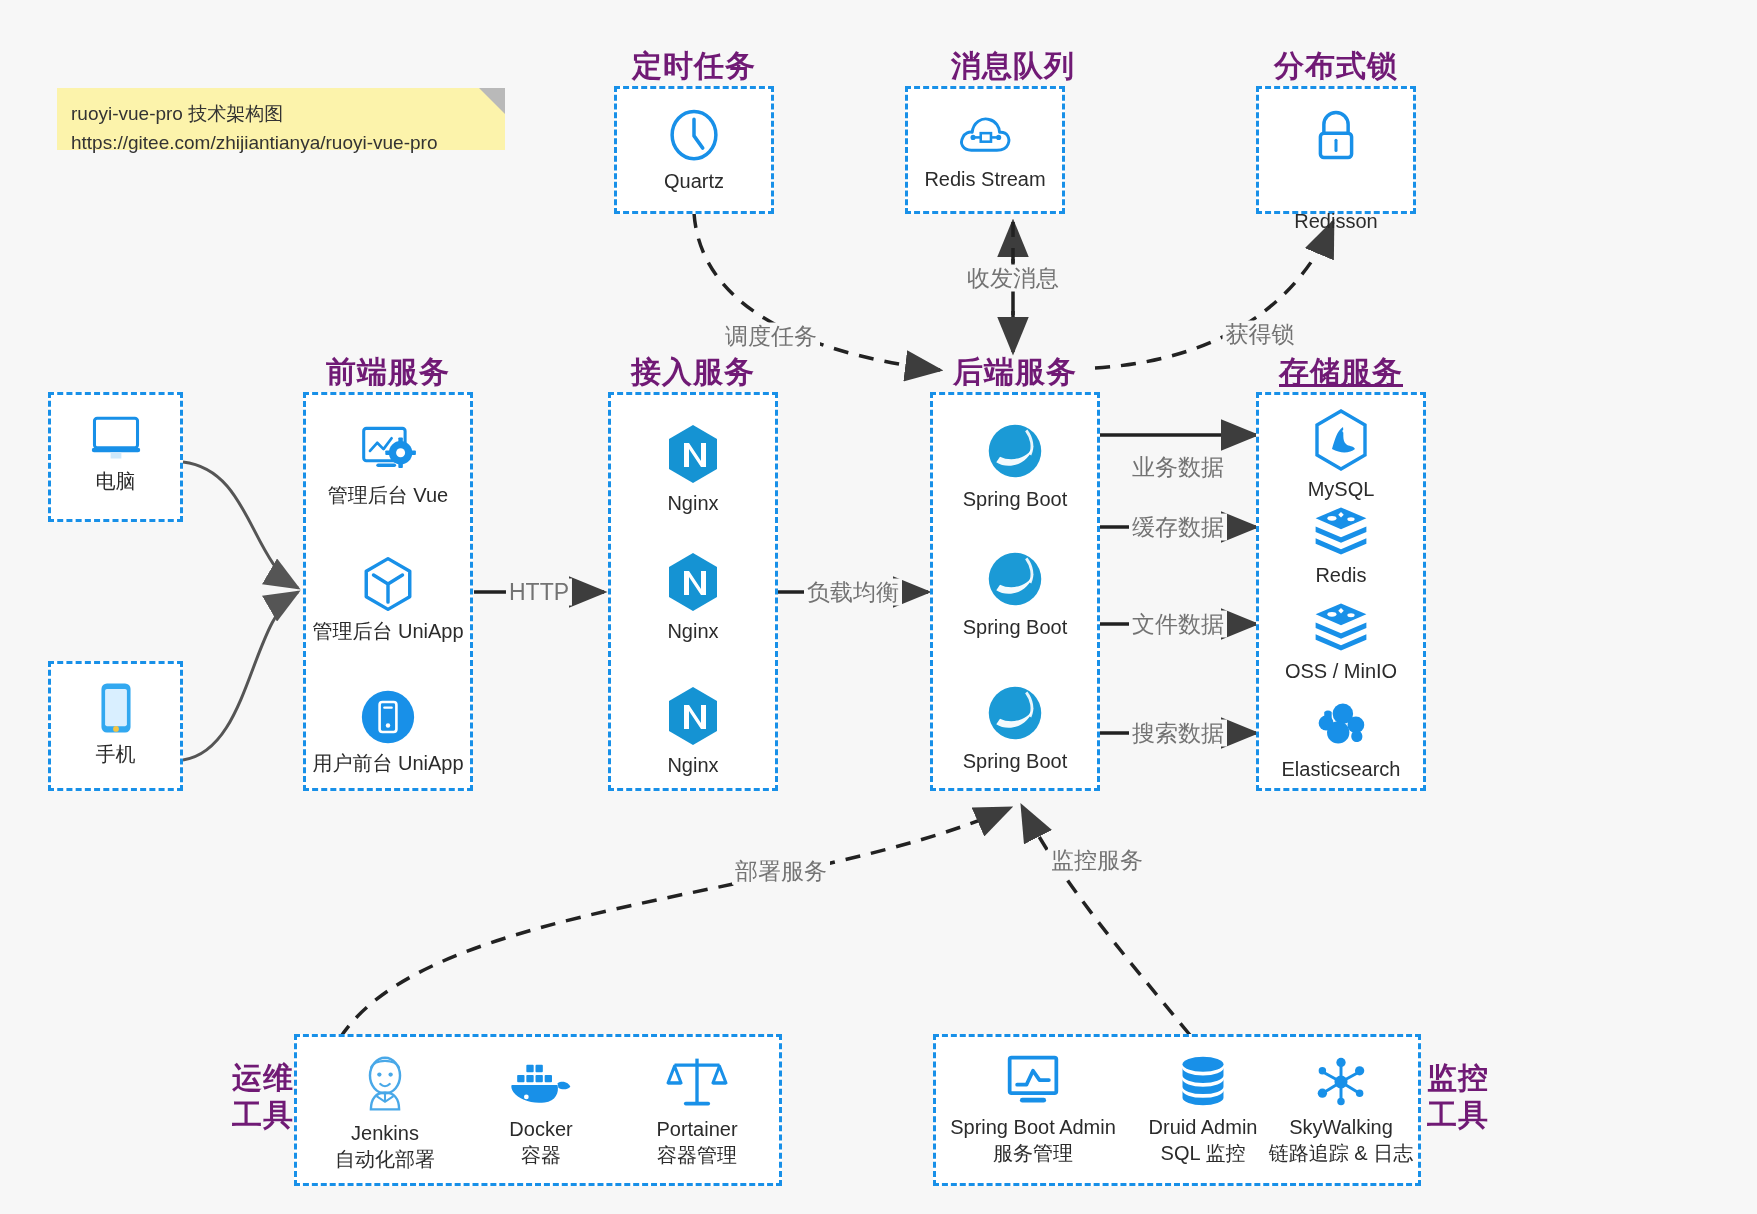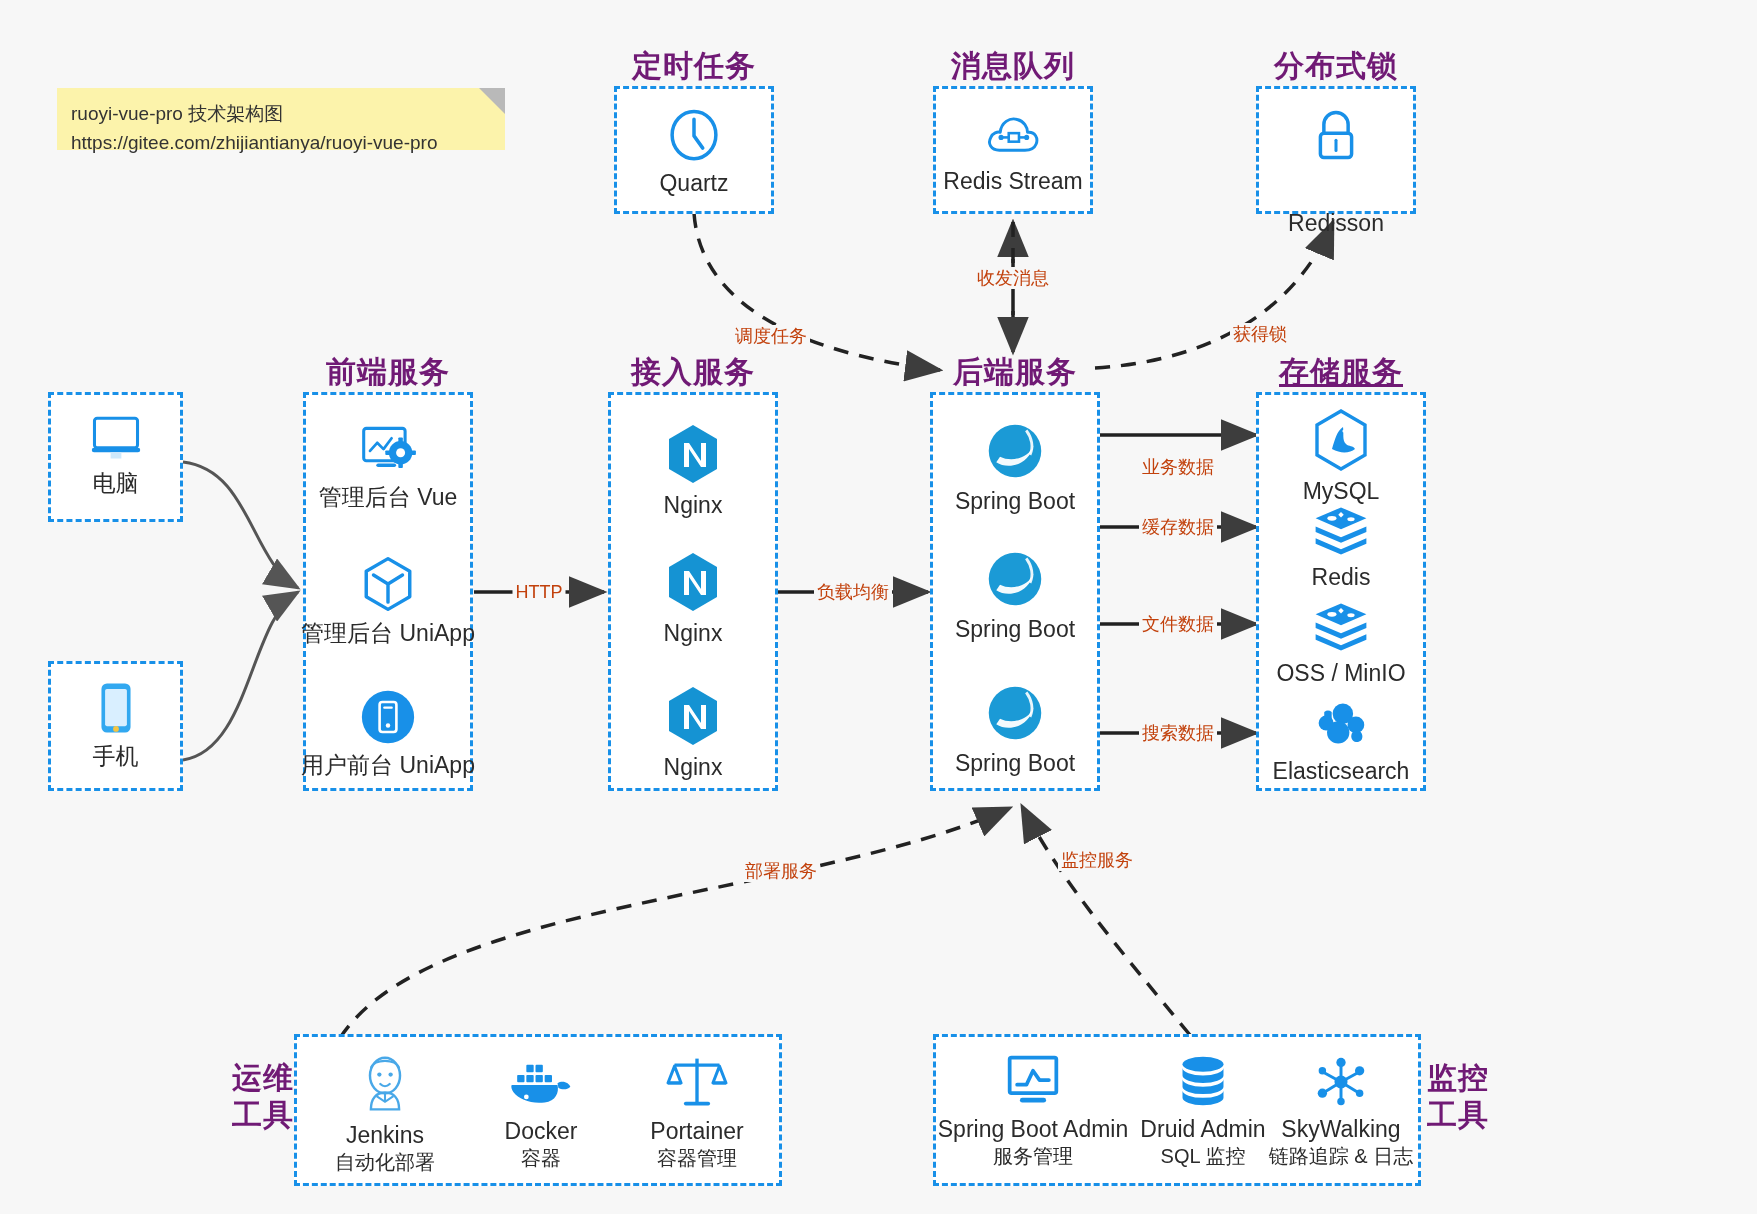--- a/index.html
+++ b/index.html
@@ -38,21 +38,21 @@
   .node{
     position:absolute;
     display:flex;
     flex-direction:column;
     align-items:center;
     justify-content:flex-start;
     text-align:center;
   }
   .node .cap{
     color:#2b2b2b;
-    font-size:23px;
+    font-size:20px;
     line-height:1.28;
     white-space:nowrap;
     margin-top:6px;
   }
   .node .cap2{
     color:#2b2b2b;
     font-size:20px;
     line-height:1.28;
     white-space:nowrap;
   }
@@ -78,22 +78,22 @@
     width:0;height:0;
     border-left:26px solid transparent;
     border-top:26px solid #b9b9b9;
   }
   .note-line{white-space:nowrap;}
 
   
   .elabel{
     position:absolute;
     background:#f7f7f7;
-    color:#c2410c;
-    font-size:18px;
+    color:#737373;
+    font-size:23px;
     line-height:1;
     padding:2px 3px;
     white-space:nowrap;
     transform:translate(-50%,-50%);
   }
 </style>
 </head>
 <body>
 
 <div id="canvas">
@@ -148,21 +148,21 @@
     <div class="node" style="left:0;top:18px;width:154px;">
       <svg class="ic" width="56" height="56" viewBox="0 0 64 64">
         <ellipse cx="32" cy="32" rx="25" ry="27" fill="none" stroke="#1890e8" stroke-width="4"></ellipse>
         <path d="M32 14 L32 33 L42 47" fill="none" stroke="#1890e8" stroke-width="4" stroke-linecap="round" stroke-linejoin="round"></path>
       </svg>
       <div class="cap">Quartz</div>
     </div>
   </div>
 
   <div class="grp-title" style="left:933px;top:46px;width:160px;">消息队列</div>
-  <div class="grp" style="left:933px;top:86px;width:160px;height:128px;">
+  <div class="grp" style="left:905px;top:86px;width:160px;height:128px;">
     <div class="node" style="left:0;top:18px;width:154px;">
       <svg class="ic" width="58" height="54" viewBox="0 0 68 62">
         <path d="M18 50 C8 50 4 42 8 35 C10 30 16 28 19 29 C20 18 30 11 39 14 C47 16 51 23 51 29 C60 28 64 36 61 43 C59 48 54 50 48 50 Z" fill="none" stroke="#1890e8" stroke-width="3.4" stroke-linejoin="round"></path>
         <rect x="29" y="30" width="12" height="10" fill="none" stroke="#1890e8" stroke-width="3"></rect>
         <line x1="22" y1="35" x2="29" y2="35" stroke="#1890e8" stroke-width="3"></line>
         <line x1="41" y1="35" x2="48" y2="35" stroke="#1890e8" stroke-width="3"></line>
         <circle cx="20" cy="35" r="3" fill="#1890e8"></circle>
         <circle cx="50" cy="35" r="3" fill="#1890e8"></circle>
       </svg>
       <div class="cap">Redis Stream</div>

